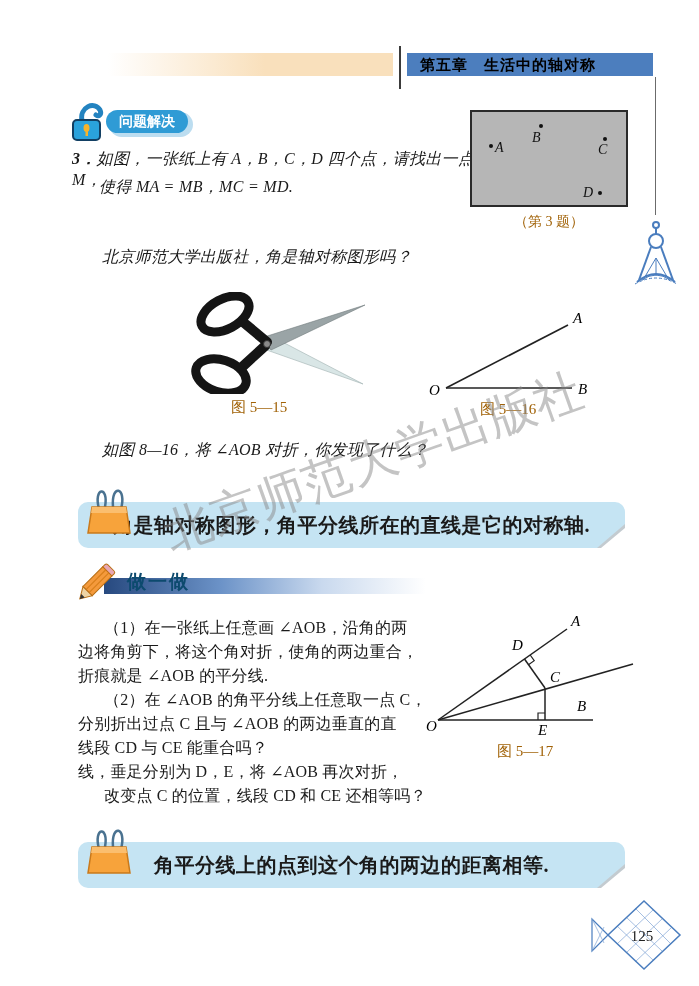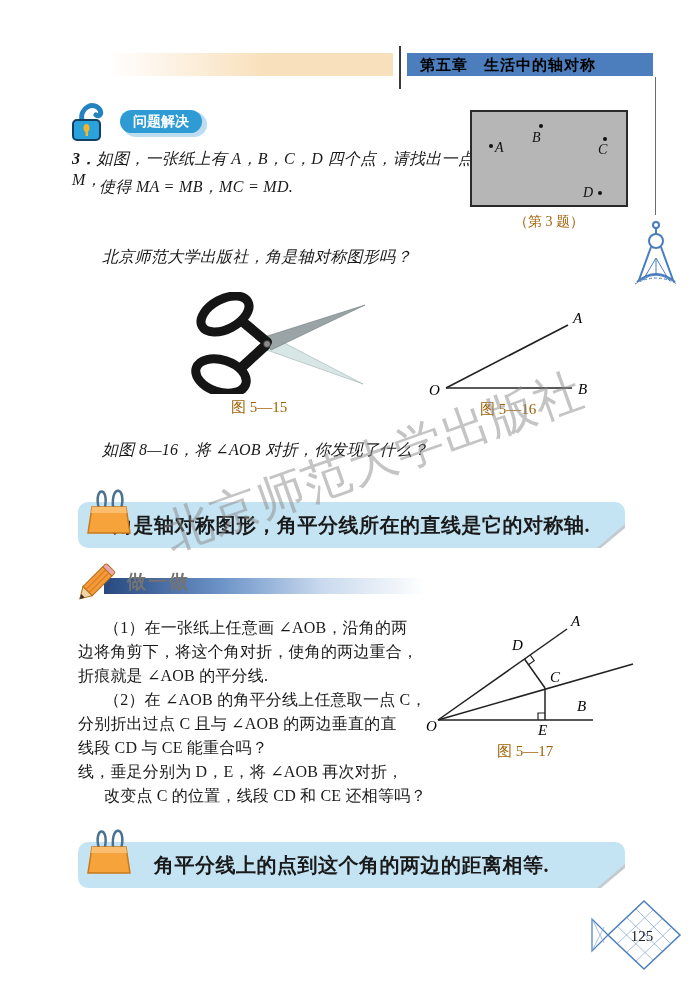--- a/index.html
+++ b/index.html
@@ -12,21 +12,21 @@
   
   .peach-bar{left:108px;top:53px;width:285px;height:23px;
     background:linear-gradient(to right,rgba(250,225,190,0),#F9E0BC 55%);}
   .header-tick{left:399px;top:46px;width:2px;height:43px;background:#3b3b3b;}
   .chapter-bar{left:407px;top:53px;width:246px;height:23px;background:#4C7EBE;
     color:#000000;font-family:"Liberation Sans","DejaVu Sans",sans-serif;
     font-size:15px;font-weight:bold;line-height:23px;padding-left:13px;box-sizing:border-box;
     letter-spacing:1px;}
   .margin-rule{left:655px;top:77px;width:1px;height:138px;background:#6b6b6b;}
   
-  .badge{left:120px;top:110px;height:23px;padding:0 13px;border-radius:12px;
+  .badge{left:106px;top:110px;height:23px;padding:0 13px;border-radius:12px;
     background:#2F9BD5;box-shadow:4px 3px 0 1px #BCDDF0;color:#fff;
     font-family:"Liberation Sans","DejaVu Sans",sans-serif;font-size:14px;
     font-weight:bold;line-height:23px;}
   .body-text{font-size:16px;letter-spacing:.3px;font-style:italic;}
   .p-line1{left:72px;top:149px;width:430px;}
   .p-line2{left:99px;top:177px;width:430px;}
   .gray-fig{left:470px;top:110px;width:158px;height:97px;background:#B6B6B6;
     border:2px solid #2a2a2a;box-sizing:border-box;}
   .dot{position:absolute;width:4px;height:4px;border-radius:50%;background:#111;}
   .pt-label{position:absolute;font-style:italic;font-size:14px;color:#111;line-height:1;}
@@ -49,21 +49,21 @@
     border-color:transparent transparent #c3cbd0 transparent;}
   .callout::after{content:'';position:absolute;right:0;bottom:0;width:0;height:0;
     border-style:solid;border-width:0 0 20px 24px;
     border-color:transparent transparent #ffffff transparent;}
   .callout-text{font-size:20px;font-weight:700;letter-spacing:.5px;z-index:2;}
   .co1{top:502px;} .co2{top:842px;}
   
   .do-bar{left:104px;top:578px;width:335px;height:16px;
     background:linear-gradient(to right,#27497F,#6C93C8 35%,#C9D9EE 65%,rgba(255,255,255,0) 96%);}
   .do-title{left:127px;top:569px;font-family:"Liberation Sans","DejaVu Sans",sans-serif;
-    font-size:19px;font-weight:bold;color:#737373;z-index:8;letter-spacing:2px;}
+    font-size:19px;font-weight:bold;color:#0c4a6e;z-index:8;letter-spacing:2px;}
   .do-lines{left:78px;top:616px;width:364px;font-size:16px;line-height:24px;letter-spacing:.2px;}
   .do-lines .indent{text-indent:26px;}
   .fig17-cap{left:497px;top:742px;font-size:15px;}
   .fig15-cap,.fig16-cap{font-size:15px;text-align:right;}
   svg text{font-family:"Liberation Serif","DejaVu Serif",serif;}
   .z7{z-index:7;}
 </style>
 </head>
 <body>
 

